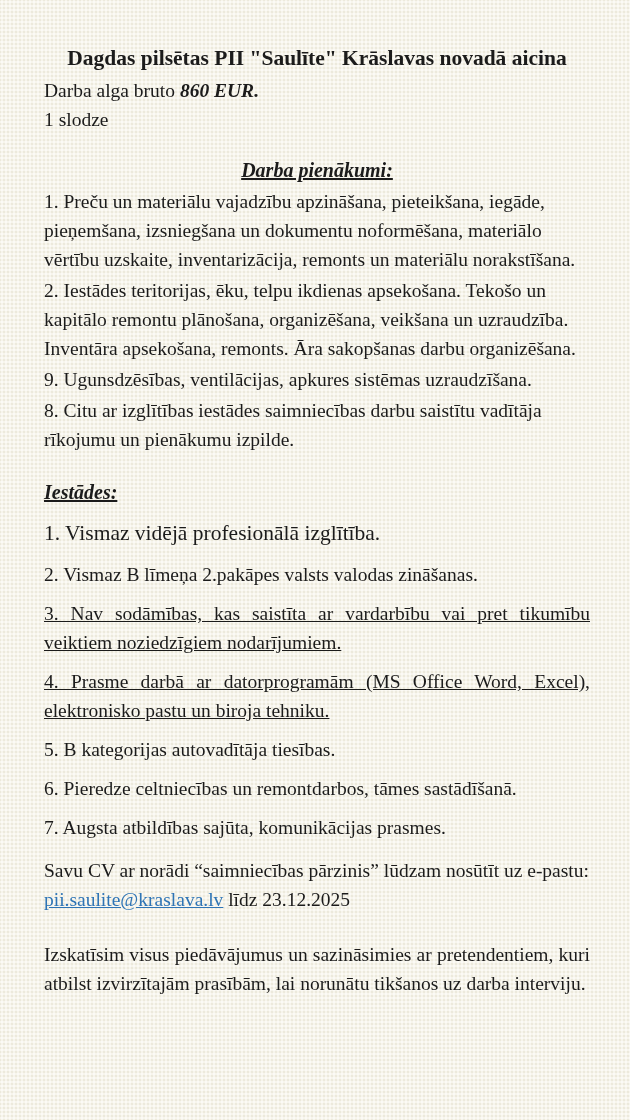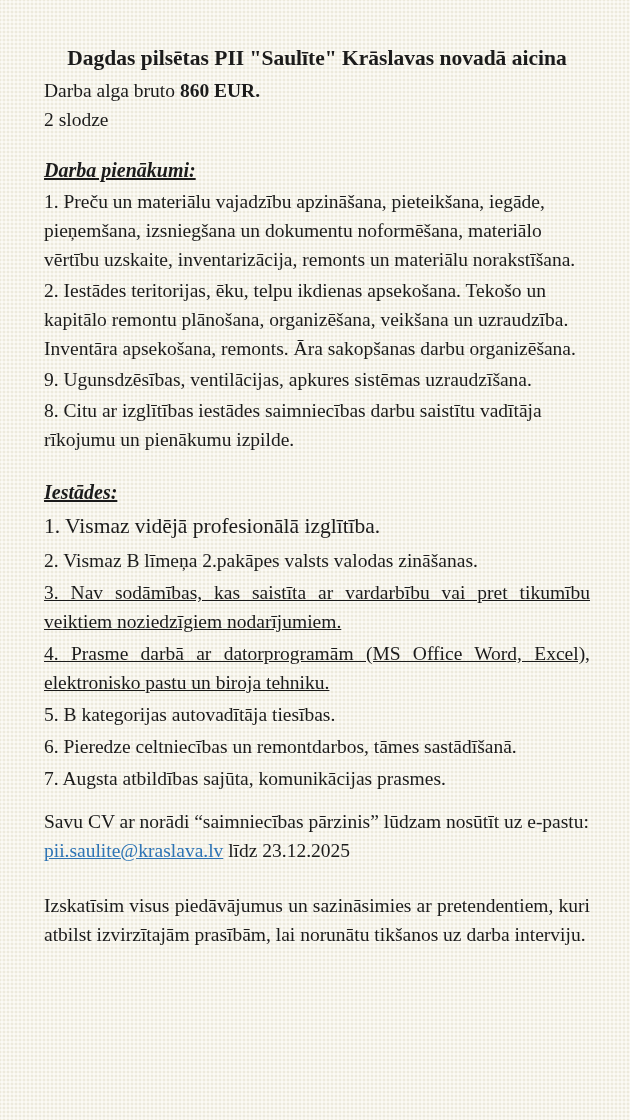--- a/index.html
+++ b/index.html
@@ -24,32 +24,32 @@
   }
   .title {
     text-align: center;
     font-weight: bold;
     font-size: 21.5px;
     line-height: 36px;
     margin: 0;
   }
   p { margin: 0; font-size: 19.5px; line-height: 29px; }
   .salary { margin-top: 0; }
-  .salary b { font-weight: bold; }
+  .salary b { font-weight: bold; font-style: italic; }
   .section-heading {
     font-weight: bold;
     font-style: italic;
     text-decoration: underline;
     font-size: 20px;
     line-height: 29px;
   }
-  .duties-heading { margin-top: 22px; }
+  .duties-heading { margin-top: 22px; text-align: center; }
   .duty { margin-top: 2px; }
   .req-heading { margin-top: 24px; }
-  .req { margin-top: 3px; }
+  .req { margin-top: 10px; }
   .req-large { font-size: 21.5px; line-height: 33px; }
   .just { text-align: justify; text-decoration: underline; }
   .application { margin-top: 14px; }
   .application a {
     color: #2e74b5;
     text-decoration: underline;
     cursor: pointer;
   }
   .application b { font-weight: normal; }
   .closing { margin-top: 26px; text-align: justify; }
@@ -58,21 +58,21 @@
 <body>
 
 <div class="page">
 
   <div class="title">
     <div>Dagdas pilsētas PII "Saulīte" Krāslavas novadā aicina</div>
   </div>
 
   <p class="salary"><span>Darba alga bruto </span><b>860 EUR.</b></p>
 
-  <p>2 slodze</p>
+  <p>1 slodze</p>
 
   <p class="section-heading duties-heading">Darba pienākumi:</p>
 
   <p class="duty">1. Preču un materiālu vajadzību apzināšana, pieteikšana, iegāde, pieņemšana, izsniegšana un dokumentu noformēšana, materiālo vērtību uzskaite, inventarizācija, remonts un materiālu norakstīšana.</p>
   <p class="duty">2. Iestādes teritorijas, ēku, telpu ikdienas apsekošana. Tekošo un kapitālo remontu plānošana, organizēšana, veikšana un uzraudzība. Inventāra apsekošana, remonts. Āra sakopšanas darbu organizēšana.</p>
   <p class="duty">9. Ugunsdzēsības, ventilācijas, apkures sistēmas uzraudzīšana.</p>
   <p class="duty">8. Citu ar izglītības iestādes saimniecības darbu saistītu vadītāja rīkojumu un pienākumu izpilde.</p>
 
   <p class="section-heading req-heading">Iestādes:</p>
 

